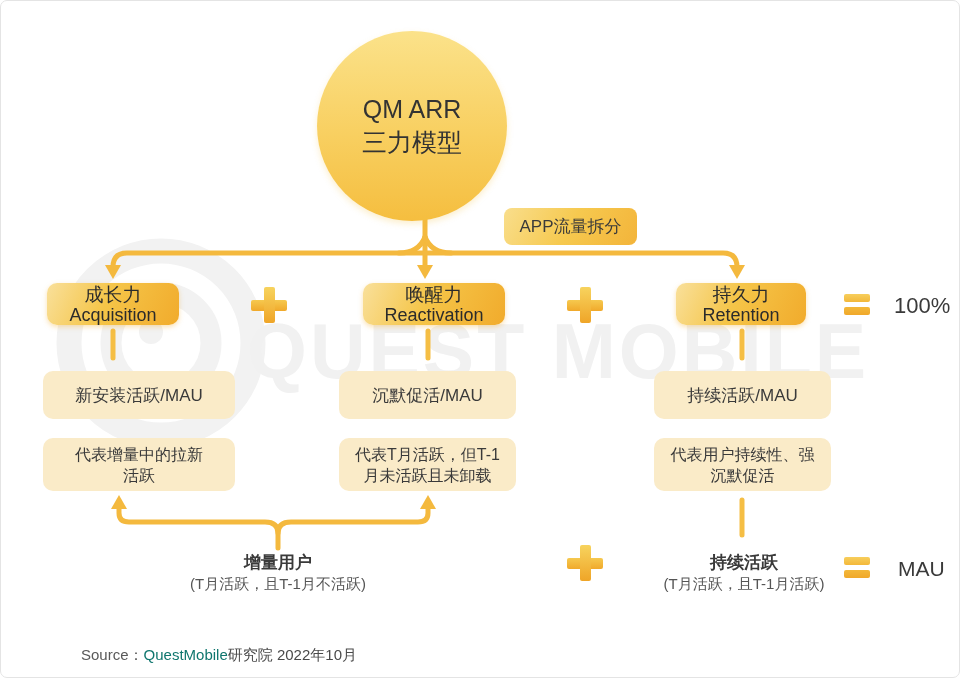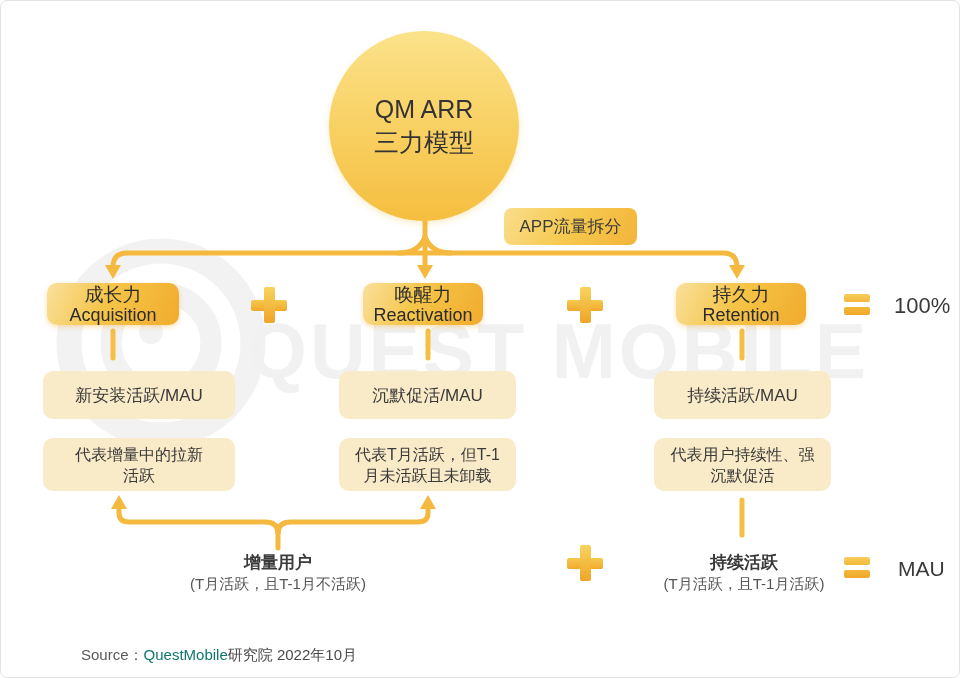--- a/index.html
+++ b/index.html
@@ -10,21 +10,21 @@
   }
   
   .wm-text{
     position:absolute;left:246px;top:306px;width:710px;
     font-size:77px;font-weight:700;letter-spacing:3px;color:#F1F1F1;
     white-space:nowrap;z-index:0;user-select:none;
   }
   .wm-logo{position:absolute;left:0;top:0;z-index:0;}
   
   .hub{
-    position:absolute;left:328px;top:30px;width:190px;height:190px;border-radius:50%;
+    position:absolute;left:316px;top:30px;width:190px;height:190px;border-radius:50%;
     background:linear-gradient(180deg,#FBE28A 0%,#F8CF60 55%,#F5BE3F 100%);
     display:flex;flex-direction:column;align-items:center;justify-content:center;
     z-index:2;box-shadow:0 3px 6px rgba(244,190,60,.25);
   }
   .hub div{font-size:25px;line-height:33px;color:#333;font-weight:500;text-align:center;}
   
   .split-tag{
     position:absolute;left:503px;top:207px;width:133px;height:37px;border-radius:8px;
     background:linear-gradient(120deg,#F9DE8C 0%,#F6C94F 50%,#F3B43A 100%);
     display:flex;align-items:center;justify-content:center;
@@ -36,21 +36,21 @@
   .hdr{
     position:absolute;top:282px;height:42px;border-radius:10px;
     background:linear-gradient(115deg,#F9E09B 0%,#F5C548 45%,#F1AB2C 100%);
     box-shadow:0 2px 5px rgba(240,170,40,.35);
     display:flex;flex-direction:column;align-items:center;justify-content:center;
     z-index:2;color:#2B2B2B;
   }
   .hdr .cn{font-size:19px;line-height:21px;}
   .hdr .en{font-size:18px;line-height:20px;}
   .hdr1{left:46px;width:132px;}
-  .hdr2{left:362px;width:120px;}
+  .hdr2{left:362px;width:142px;}
   .hdr3{left:675px;width:130px;}
   
   .cream{
     position:absolute;background:#FAEBC8;border-radius:10px;z-index:2;
     display:flex;align-items:center;justify-content:center;text-align:center;
     color:#3A3A3A;
   }
   .metric{top:370px;height:48px;font-size:17px;}
   .desc{top:437px;height:53px;font-size:16px;line-height:21px;white-space:pre-line;}
   .col1{left:42px;width:192px;}

